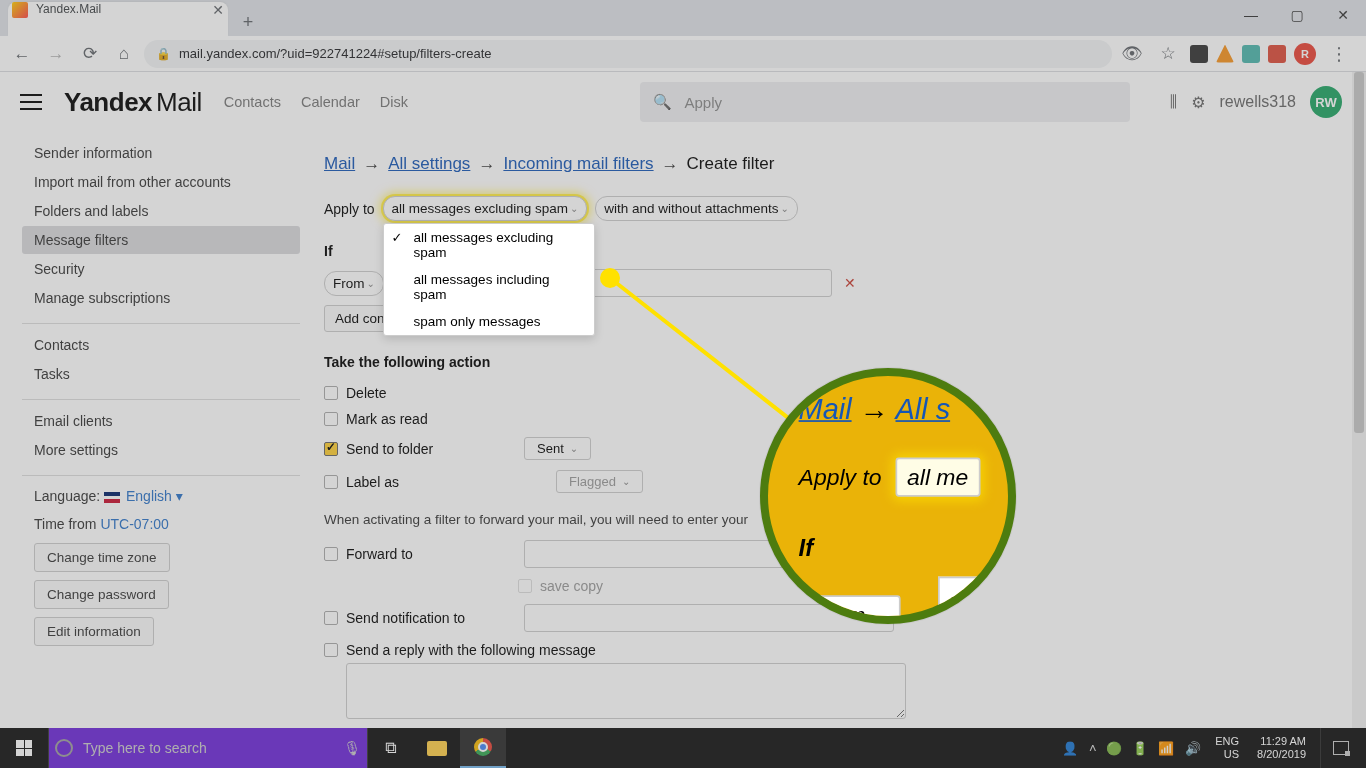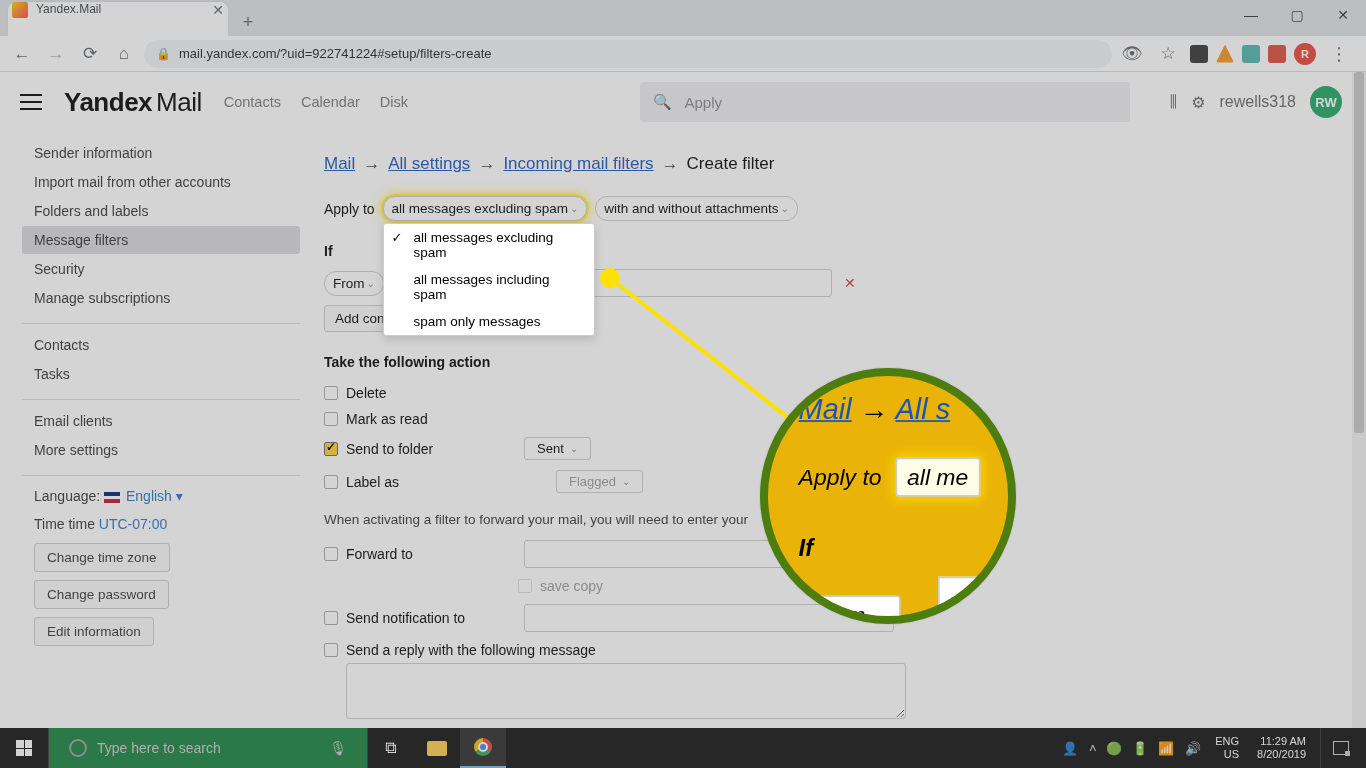--- a/index.html
+++ b/index.html
@@ -94,21 +94,21 @@
 
 
 .vscroll { position:absolute; top:72px; right:0; width:14px; bottom:40px; background:#f1f1f1; }
 .vthumb { position:absolute; left:2px; right:2px; top:0; height:55%; background:#c7c7c7; border-radius:3px; }
 
 
 .taskbar { position:absolute; left:0; right:0; bottom:0; height:40px; background:#101010; display:flex; align-items:center; color:#fff; font-size:12px; z-index:3; }
 .tb-start { width:48px; display:flex; align-items:center; justify-content:center; }
 .winlogo { width:16px;height:16px; display:grid; grid-template:1fr 1fr/1fr 1fr; gap:1px; }
 .winlogo span{ background:#fff; }
-.tb-search { display:flex; align-items:center; gap:10px; background:#15803d; height:40px; width:320px; padding:0 20px; color:#ccc; font-size:14px; border-left:1px solid #333; border-right:1px solid #333; }
+.tb-search { display:flex; align-items:center; gap:10px; background:#6d28d9; height:40px; width:320px; padding:0 6px; color:#ccc; font-size:14px; border-left:1px solid #333; border-right:1px solid #333; }
 .tb-search .cortana { width:18px;height:18px;border:2px solid #9e9e9e;border-radius:50%; }
 .tb-icons { display:flex; align-items:center; height:40px; }
 .tb-icn { width:46px; height:40px; display:flex; align-items:center; justify-content:center; font-size:16px; }
 .tb-icn.folder span{ width:20px;height:15px;background:#ffcf48;border-radius:2px;display:block; }
 .tb-icn.chrome span{ width:18px;height:18px;border-radius:50%;background:conic-gradient(#ea4335 0 33%,#34a853 33% 66%,#fbbc05 66% 100%);position:relative;}
 .tb-icn.chrome span::after{content:"";position:absolute;inset:4px;border-radius:50%;background:#4285f4;border:2px solid #fff;}
 .tb-icn.active-app { border-bottom:2px solid #76b9ed; background:#2a2a2a; }
 .tb-tray { margin-left:auto; display:flex; align-items:center; gap:10px; padding:0 6px; font-size:11px; }
 .tb-tray .col { display:flex; flex-direction:column; align-items:flex-end; line-height:1.15; padding:0 4px; }
 .tb-tray .ic { font-size:13px; color:#ddd; }
@@ -205,21 +205,21 @@
           <div class="sb-item">More settings</div>
         </div>
         <div class="sb-block" style="border:none;">
           <div class="sb-kv">
             <span>Language:</span>
             <span class="flag"></span>
             <span class="link">English</span>
             <span class="link">▾</span>
           </div>
           <div class="sb-kv">
-            <span>Time time</span>
+            <span>Time from</span>
             <span class="link">UTC-07:00</span>
           </div>
           <div><span class="sb-btn">Change time zone</span></div>
           <div><span class="sb-btn">Change password</span></div>
           <div><span class="sb-btn">Edit information</span></div>
         </div>
       </div>
 
       <div class="main">
         <div class="crumbs">

